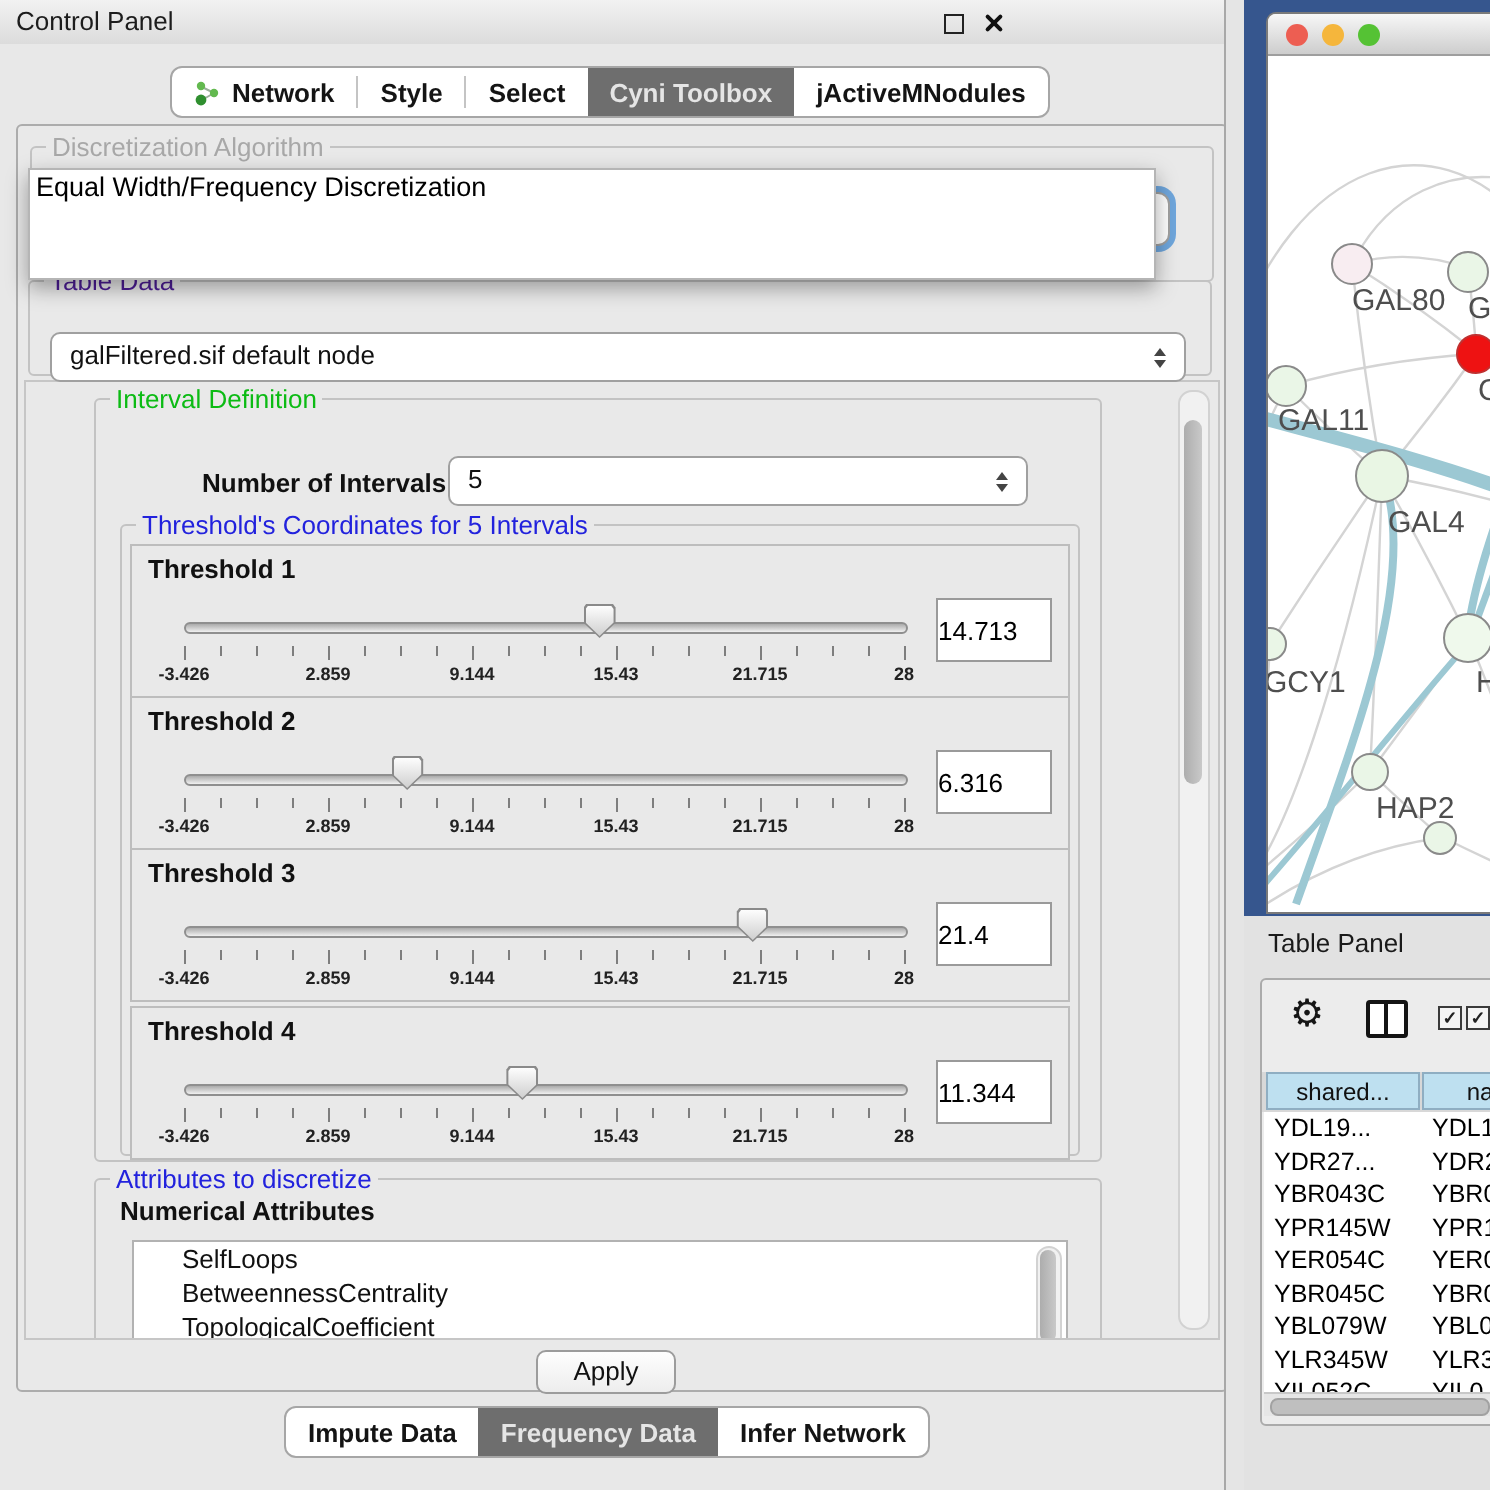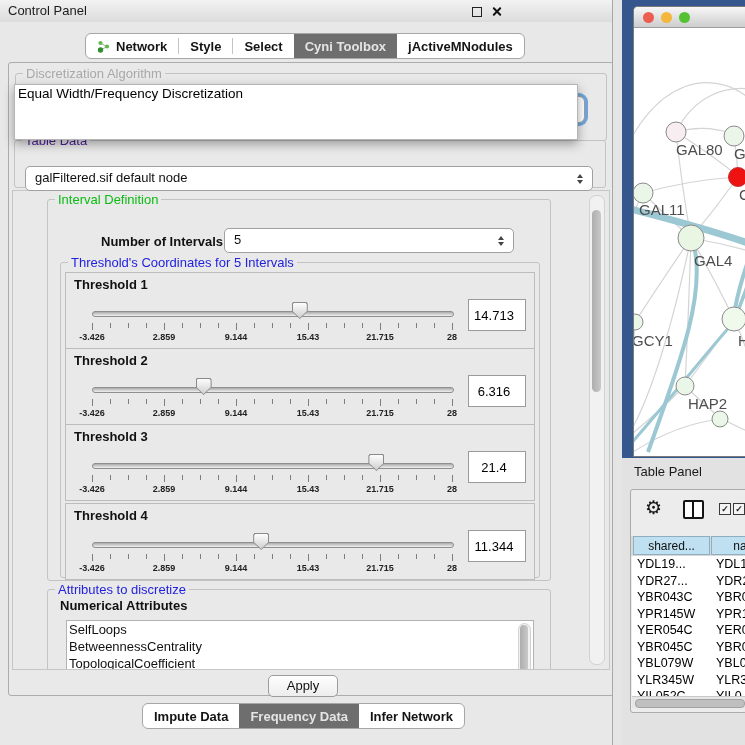--- a/index.html
+++ b/index.html
@@ -67,26 +67,26 @@
   .thumb{position:absolute;top:1px;width:16px;height:17px;
          clip-path:polygon(8% 0%,92% 0%,100% 10%,100% 55%,50% 100%,0% 55%,0% 10%);
          background:#8A8A8A;}
   .thumb i{position:absolute;left:1px;top:1px;right:1px;bottom:1px;display:block;
          clip-path:polygon(8% 0%,92% 0%,100% 10%,100% 55%,50% 100%,0% 55%,0% 10%);
          background:linear-gradient(#FDFDFD,#CFCFCF);}
   .tick{position:absolute;top:22px;width:1px;background:#7E7E7E;}
   .tick-lab{position:absolute;top:31px;transform:translateX(-50%);font-size:9px;font-weight:bold;color:#222;white-space:nowrap;}
   .value-box{position:absolute;right:8px;top:26px;width:58px;height:32px;background:#fff;
              border:1px solid #9A9A9A;font-size:13px;color:#000;line-height:32px;
-             text-align:center;padding-right:6px;box-sizing:border-box;}
+             text-align:left;padding-right:6px;box-sizing:border-box;}
 
   
   #attr-list{position:absolute;left:18px;top:30px;width:466px;height:60px;background:#fff;
              border:1px solid #B2B2B2;overflow:hidden;}
-  #attr-list .item{font-size:13px;color:#111;line-height:17px;padding-left:2px;white-space:nowrap;}
+  #attr-list .item{font-size:13px;color:#111;line-height:17px;padding-left:24px;white-space:nowrap;}
 
   #apply-btn{left:268px;top:675px;width:68px;height:20px;background:linear-gradient(#FEFEFE,#EDEDED);
              border:1px solid #9C9C9C;border-radius:5px;font-size:13px;color:#111;
              text-align:center;line-height:19px;}
 
   #divider-strip{left:612px;top:0;width:10px;height:745px;background:#E5E5E5;border-left:1px solid #A8A8A8;}
 
   
   #desktop{left:622px;top:0;width:123px;height:458px;background:var(--desktop);}
   #mac-window{left:633px;top:6px;width:120px;height:449px;border:1px solid #7A7A7A;border-right:none;

